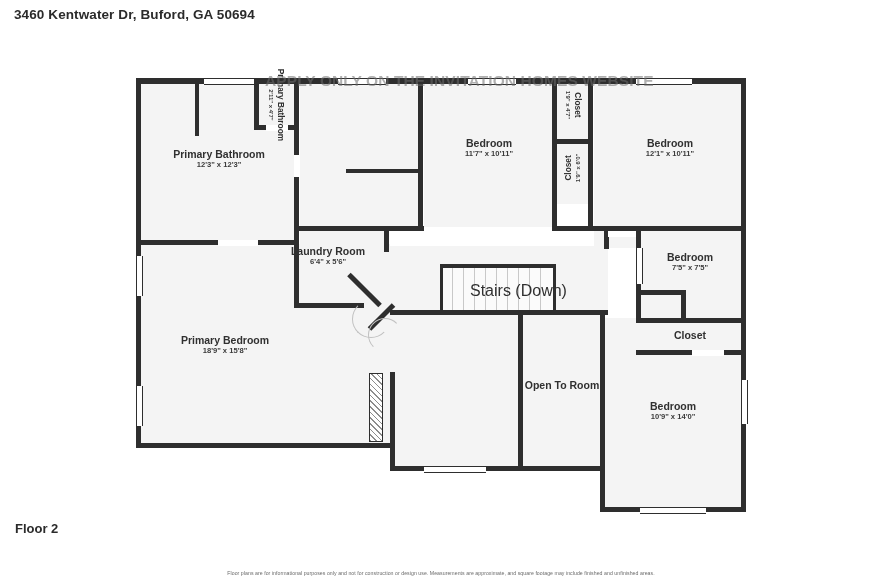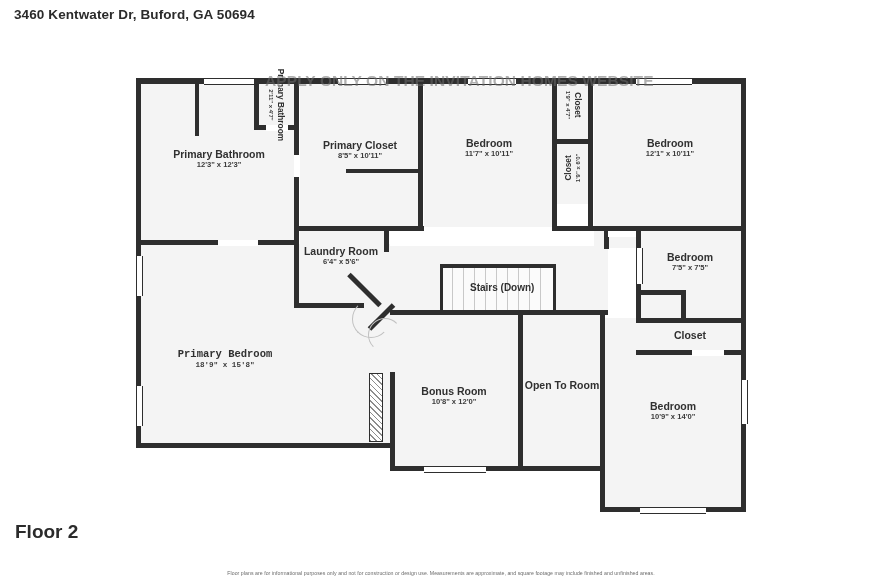--- a/index.html
+++ b/index.html
@@ -22,21 +22,21 @@
     top: 7px;
     font-size: 13.5px;
     font-weight: bold;
     color: #2b2b2b;
     letter-spacing: 0.1px;
   }
   #floor-label {
     position: absolute;
     left: 15px;
     top: 521px;
-    font-size: 19px;
+    font-size: 13px;
     font-weight: bold;
     color: #2b2b2b;
   }
   #footer-note {
     position: absolute;
     left: 0;
     right: 0;
     top: 570px;
     text-align: center;
     font-size: 5.2px;
@@ -106,22 +106,22 @@
   }
   .stair-line {
     position: absolute;
     top: 0;
     bottom: 0;
     width: 1px;
     background: #c9c9c9;
   }
   #stairs-label {
     position: absolute;
-    font-size: 10px;
-    font-weight: bold;
+    font-size: 16px;
+    font-weight: normal;
     color: #303030;
     white-space: nowrap;
     text-align: center;
   }
   
   .hatch {
     position: absolute;
     background:
       repeating-linear-gradient(45deg,
         #8d8d8d 0px, #8d8d8d 1px,
@@ -285,24 +285,20 @@
   <div class="label" style="left:146px; top:148px; width:146px;">
     <span class="nm">Primary Bathroom</span>
     <span class="dim">12'3" x 12'3"</span>
   </div>
 
   <div class="label small rot90" style="left:233px; top:96px; width:86px;">
     <span class="nm">Primary Bathroom</span>
     <span class="dim">2'11" x 4'7"</span>
   </div>
 
-  <div class="label" style="left:297px; top:139px; width:126px;">
-    <span class="nm">Primary Closet</span>
-    <span class="dim">8'5" x 10'11"</span>
-  </div>
 
   <div class="label" style="left:424px; top:137px; width:130px;">
     <span class="nm">Bedroom</span>
     <span class="dim">11'7" x 10'11"</span>
   </div>
 
   <div class="label small rot90" style="left:541px; top:96px; width:64px;">
     <span class="nm">Closet</span>
     <span class="dim">1'9" x 4'7"</span>
   </div>
@@ -320,34 +316,30 @@
   <div class="label" style="left:638px; top:251px; width:104px;">
     <span class="nm">Bedroom</span>
     <span class="dim">7'5" x 7'5"</span>
   </div>
 
   <div class="label" style="left:638px; top:329px; width:104px;">
     <span class="nm">Closet</span>
     <span class="dim"></span>
   </div>
 
-  <div class="label" style="left:296px; top:245px; width:90px;">
+  <div class="label" style="left:283px; top:245px; width:90px;">
     <span class="nm">Laundry Room</span>
     <span class="dim">6'4" x 5'6"</span>
   </div>
 
-  <div class="label" style="left:152px; top:348px; width:146px;font-family:Liberation Mono, monospace;">
+  <div class="label" style="left:152px; top:334px; width:146px;">
     <span class="nm">Primary Bedroom</span>
     <span class="dim">18'9" x 15'8"</span>
   </div>
 
-  <div class="label" style="left:390px; top:385px; width:128px;">
-    <span class="nm">Bonus Room</span>
-    <span class="dim">10'8" x 12'0"</span>
-  </div>
 
   <div class="label" style="left:521px; top:379px; width:82px;">
     <span class="nm">Open To Room</span>
     <span class="dim"></span>
   </div>
 
   <div class="label" style="left:608px; top:400px; width:130px;">
     <span class="nm">Bedroom</span>
     <span class="dim">10'9" x 14'0"</span>
   </div>

